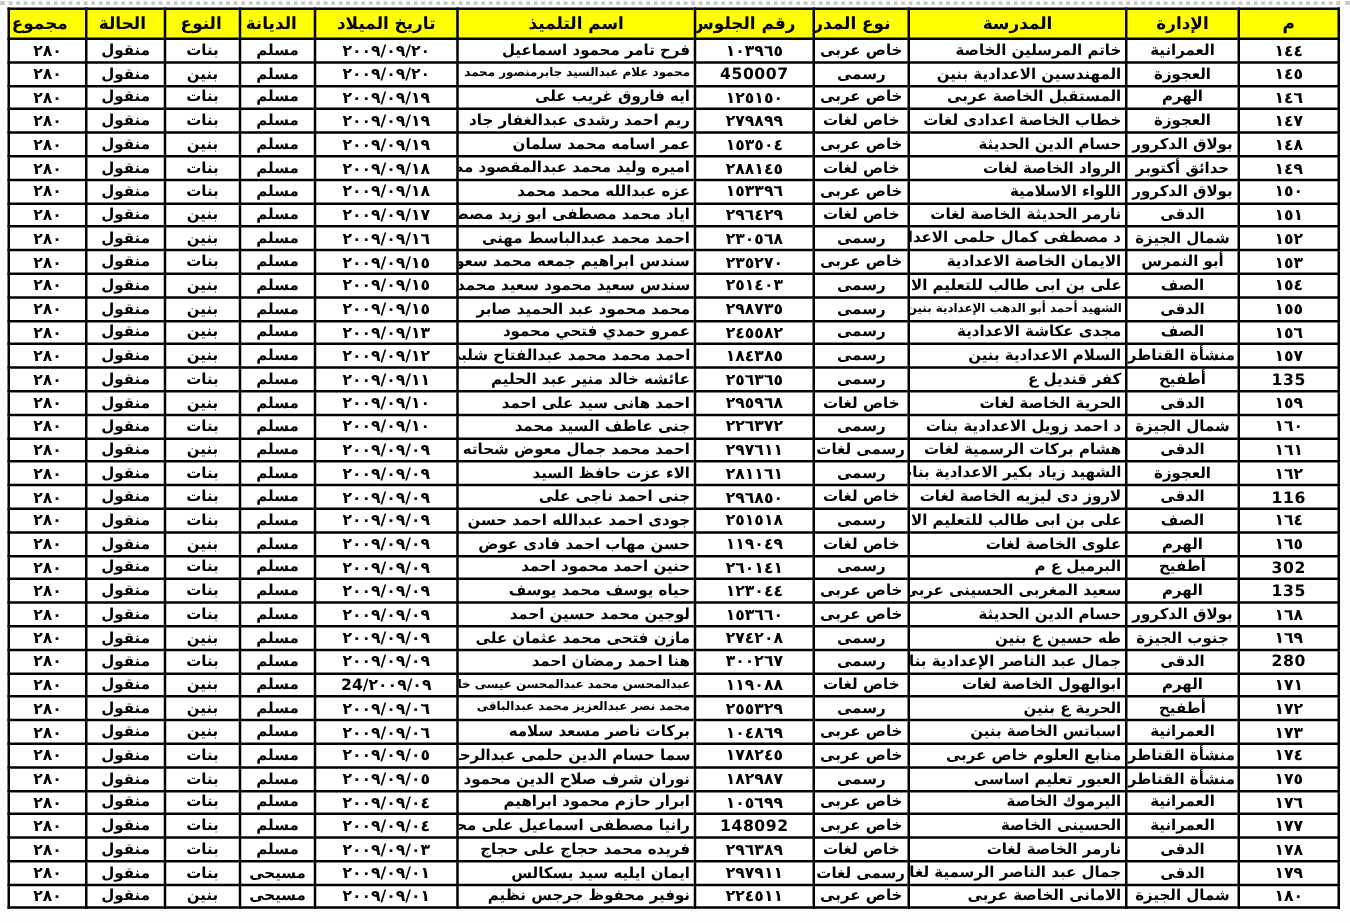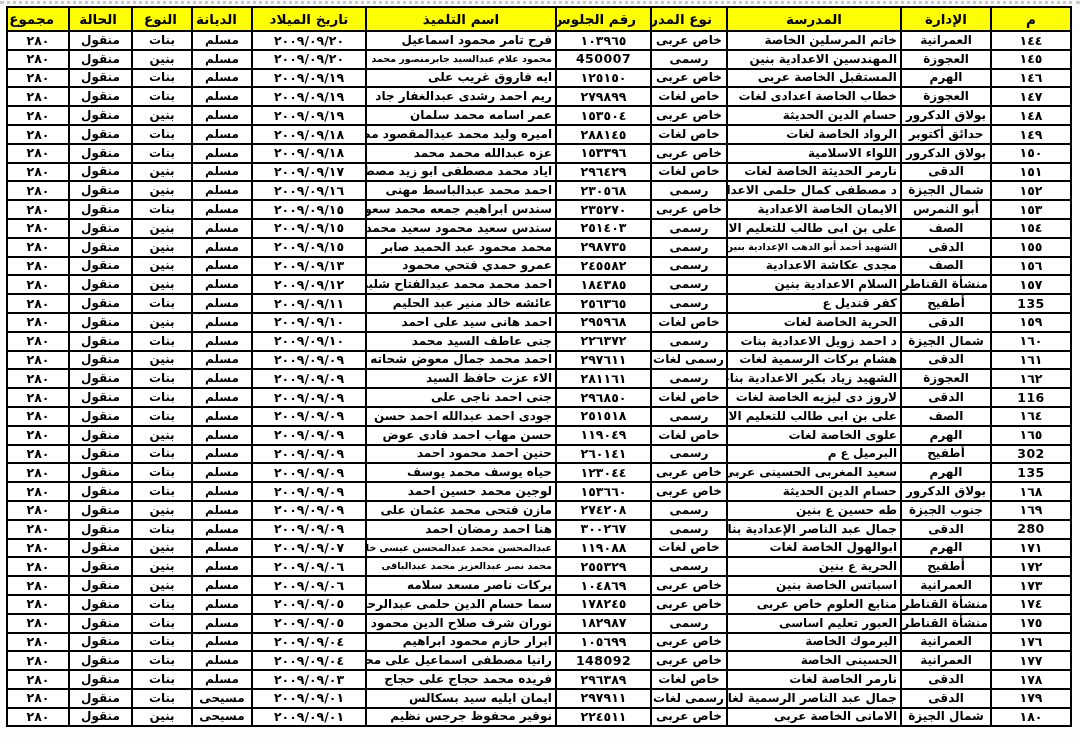--- a/index.html
+++ b/index.html
@@ -454,21 +454,21 @@
           <td class="c-status">منقول</td>
           <td class="c-total">٢٨٠</td>
         </tr>
         <tr>
           <td class="c-num">١٧١</td>
           <td class="c-administration">الهرم</td>
           <td class="c-school">ابوالهول الخاصة لغات</td>
           <td class="c-school_type">خاص لغات</td>
           <td class="c-seat_number">١١٩٠٨٨</td>
           <td class="c-student_name shrink">عبدالمحسن محمد عبدالمحسن عيسى خليل</td>
-          <td class="c-birth_date">٢٠٠٩/٠٩/٠٧</td>
+          <td class="c-birth_date">٢٠٠٩/٠٩/24</td>
           <td class="c-religion">مسلم</td>
           <td class="c-gender">بنين</td>
           <td class="c-status">منقول</td>
           <td class="c-total">٢٨٠</td>
         </tr>
         <tr>
           <td class="c-num">١٧٢</td>
           <td class="c-administration">أطفيح</td>
           <td class="c-school">الحرية ع بنين</td>
           <td class="c-school_type">رسمى</td>

